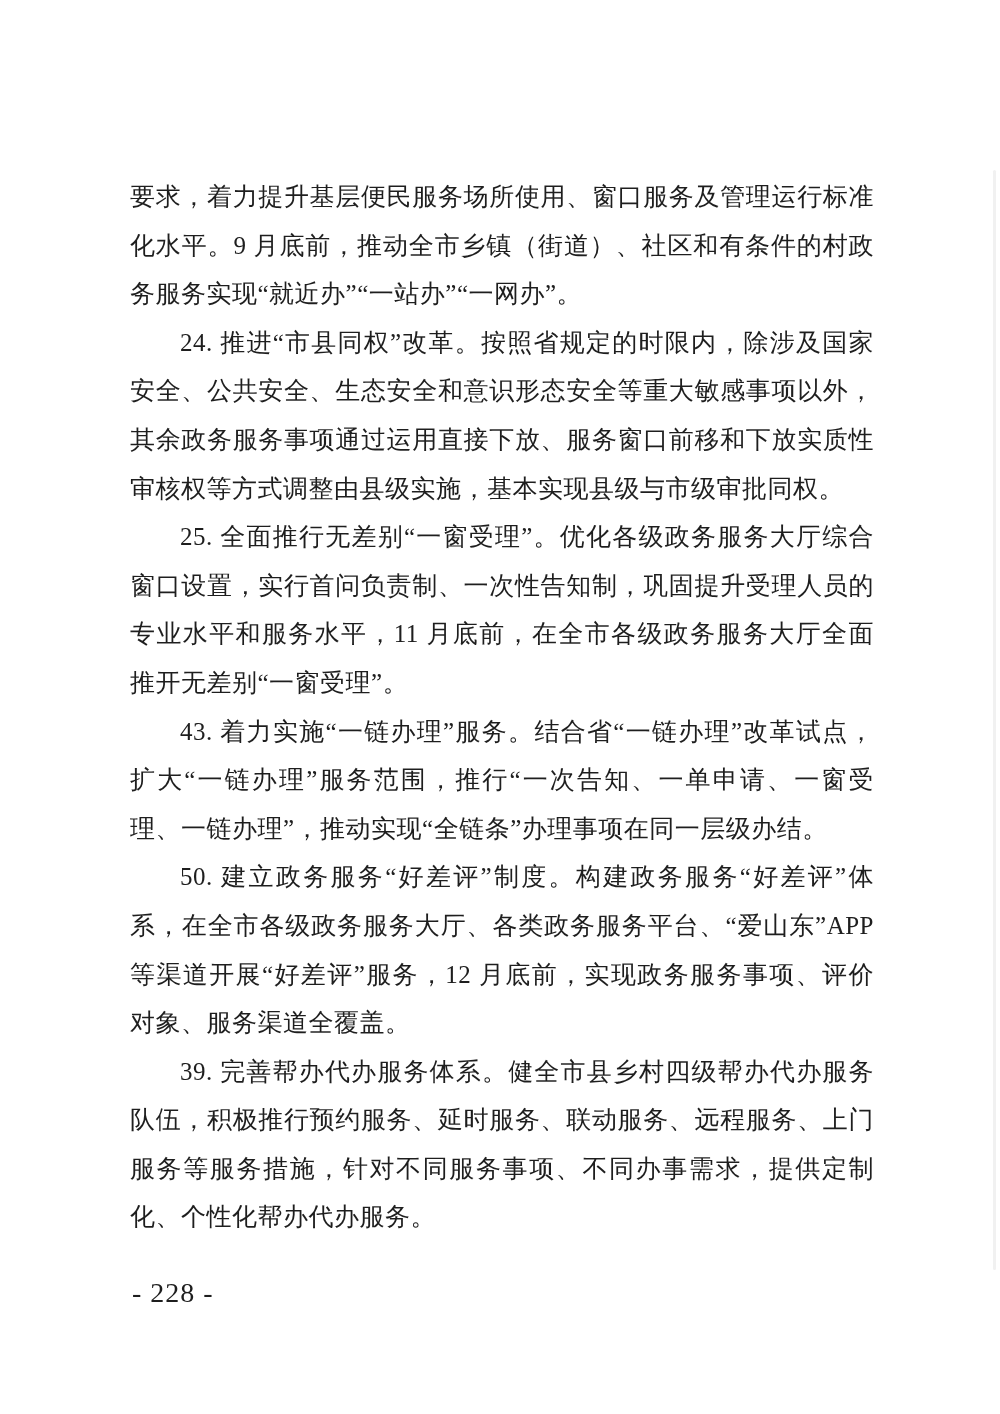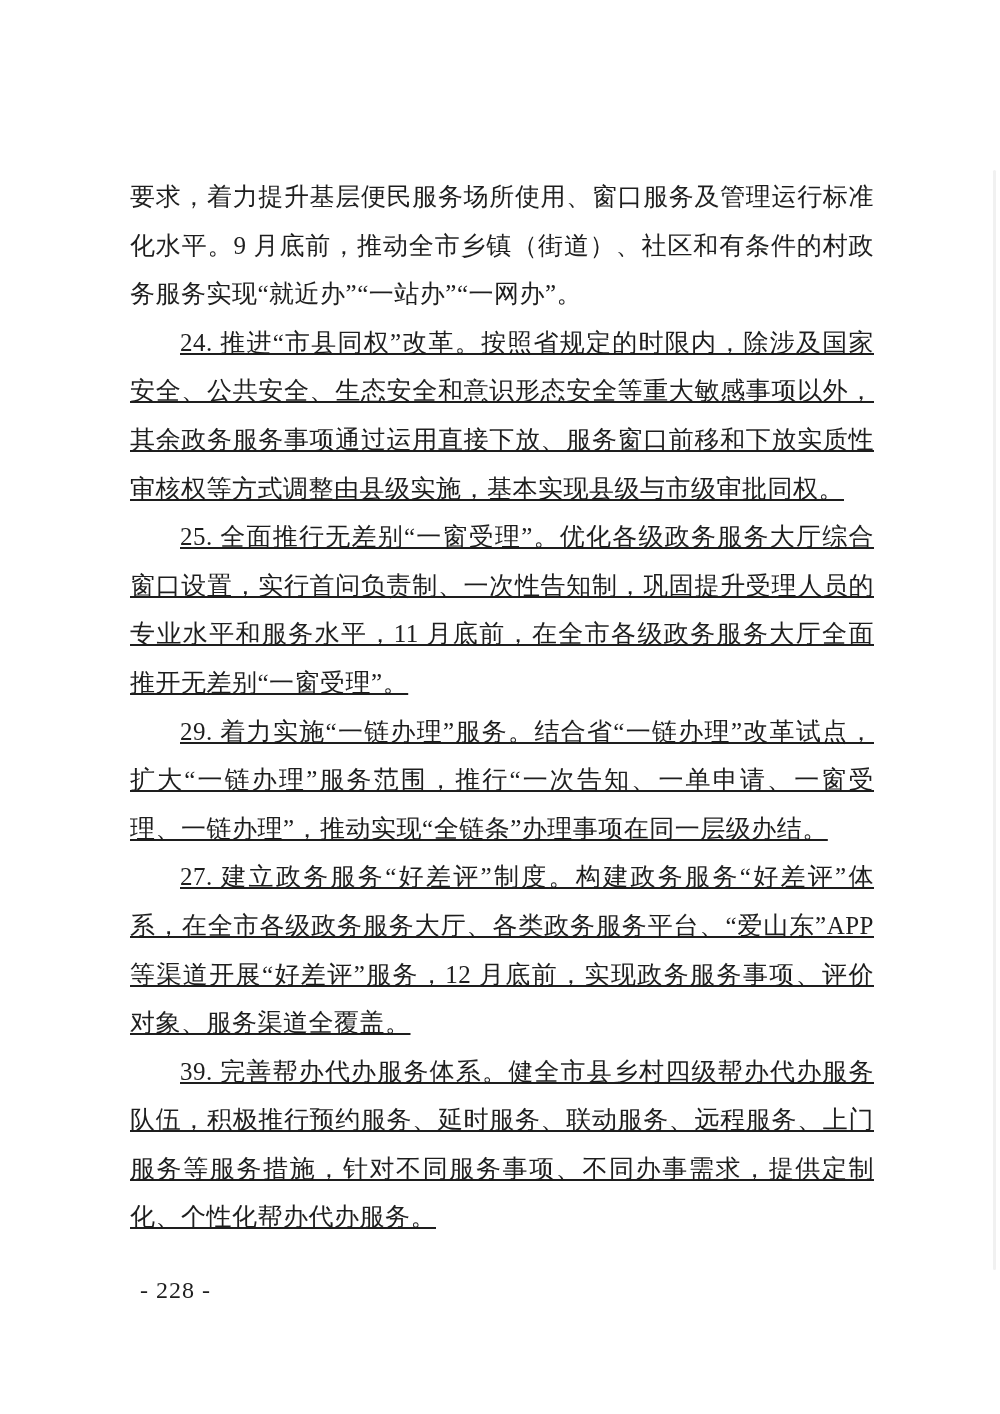--- a/index.html
+++ b/index.html
@@ -30,27 +30,26 @@
     font-size: 25px;
     line-height: 48.6px;
     color: #1e1e1e;
     text-align: justify;
     text-justify: inter-character;
     letter-spacing: 0.5px;
     font-family: "Liberation Serif", "DejaVu Serif", serif;
   }
   p.body-para.indent {
     text-indent: 2em;
-    text-decoration: underline;
   }
   .page-number {
     position: absolute;
-    left: 140px;
+    left: 132px;
     top: 1277px;
-    font-size: 24px;
+    font-size: 28px;
     color: #1e1e1e;
     letter-spacing: 1px;
     font-family: "Liberation Serif", "DejaVu Serif", serif;
   }
   .edge-shadow {
     position: absolute;
     left: 993px;
     top: 170px;
     width: 3px;
     height: 1100px;
@@ -60,22 +59,22 @@
 </style>
 </head>
 <body>
 
 <div class="page">
 
   <div class="text-block">
     <p class="body-para">要求，着力提升基层便民服务场所使用、窗口服务及管理运行标准化水平。9 月底前，推动全市乡镇（街道）、社区和有条件的村政务服务实现“就近办”“一站办”“一网办”。</p>
     <p class="body-para indent">24. 推进“市县同权”改革。按照省规定的时限内，除涉及国家安全、公共安全、生态安全和意识形态安全等重大敏感事项以外，其余政务服务事项通过运用直接下放、服务窗口前移和下放实质性审核权等方式调整由县级实施，基本实现县级与市级审批同权。</p>
     <p class="body-para indent">25. 全面推行无差别“一窗受理”。优化各级政务服务大厅综合窗口设置，实行首问负责制、一次性告知制，巩固提升受理人员的专业水平和服务水平，11 月底前，在全市各级政务服务大厅全面推开无差别“一窗受理”。</p>
-    <p class="body-para indent">29. 着力实施“一链办理”服务。结合省“一链办理”改革试点，扩大“一链办理”服务范围，推行“一次告知、一单申请、一窗受理、一链办理”，推动实现“全链条”办理事项在同一层级办结。</p>
-    <p class="body-para indent">27. 建立政务服务“好差评”制度。构建政务服务“好差评”体系，在全市各级政务服务大厅、各类政务服务平台、“爱山东”APP等渠道开展“好差评”服务，12 月底前，实现政务服务事项、评价对象、服务渠道全覆盖。</p>
+    <p class="body-para indent">43. 着力实施“一链办理”服务。结合省“一链办理”改革试点，扩大“一链办理”服务范围，推行“一次告知、一单申请、一窗受理、一链办理”，推动实现“全链条”办理事项在同一层级办结。</p>
+    <p class="body-para indent">50. 建立政务服务“好差评”制度。构建政务服务“好差评”体系，在全市各级政务服务大厅、各类政务服务平台、“爱山东”APP等渠道开展“好差评”服务，12 月底前，实现政务服务事项、评价对象、服务渠道全覆盖。</p>
     <p class="body-para indent">39. 完善帮办代办服务体系。健全市县乡村四级帮办代办服务队伍，积极推行预约服务、延时服务、联动服务、远程服务、上门服务等服务措施，针对不同服务事项、不同办事需求，提供定制化、个性化帮办代办服务。</p>
   </div>
 
   <div class="page-number">- 228 -</div>
 
   <div class="edge-shadow"></div>
 
 </div>
 
 </body></html>

